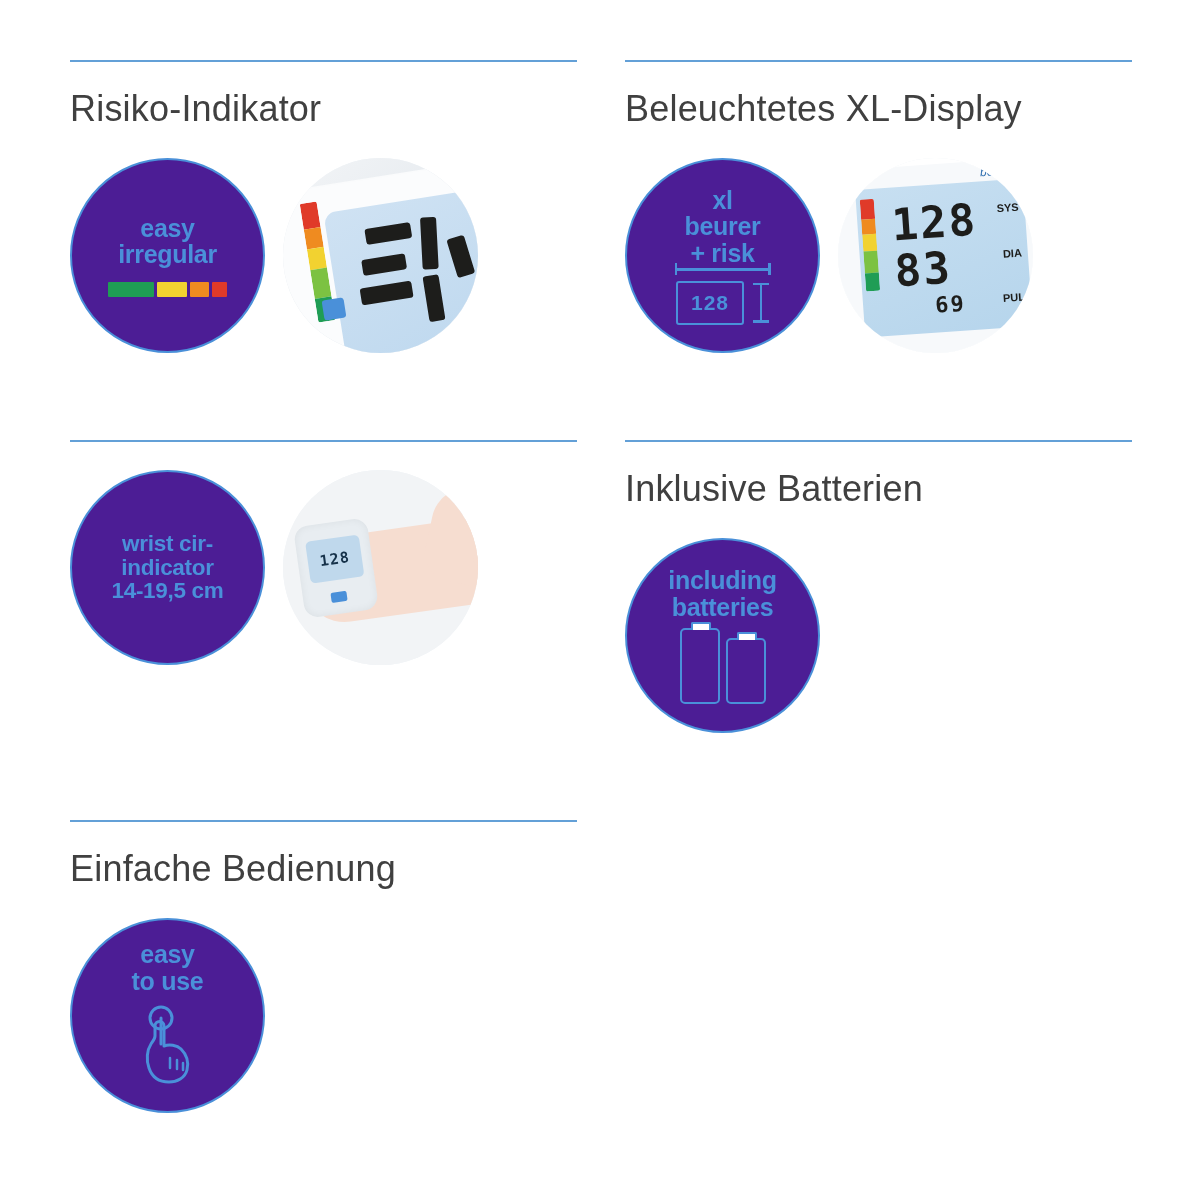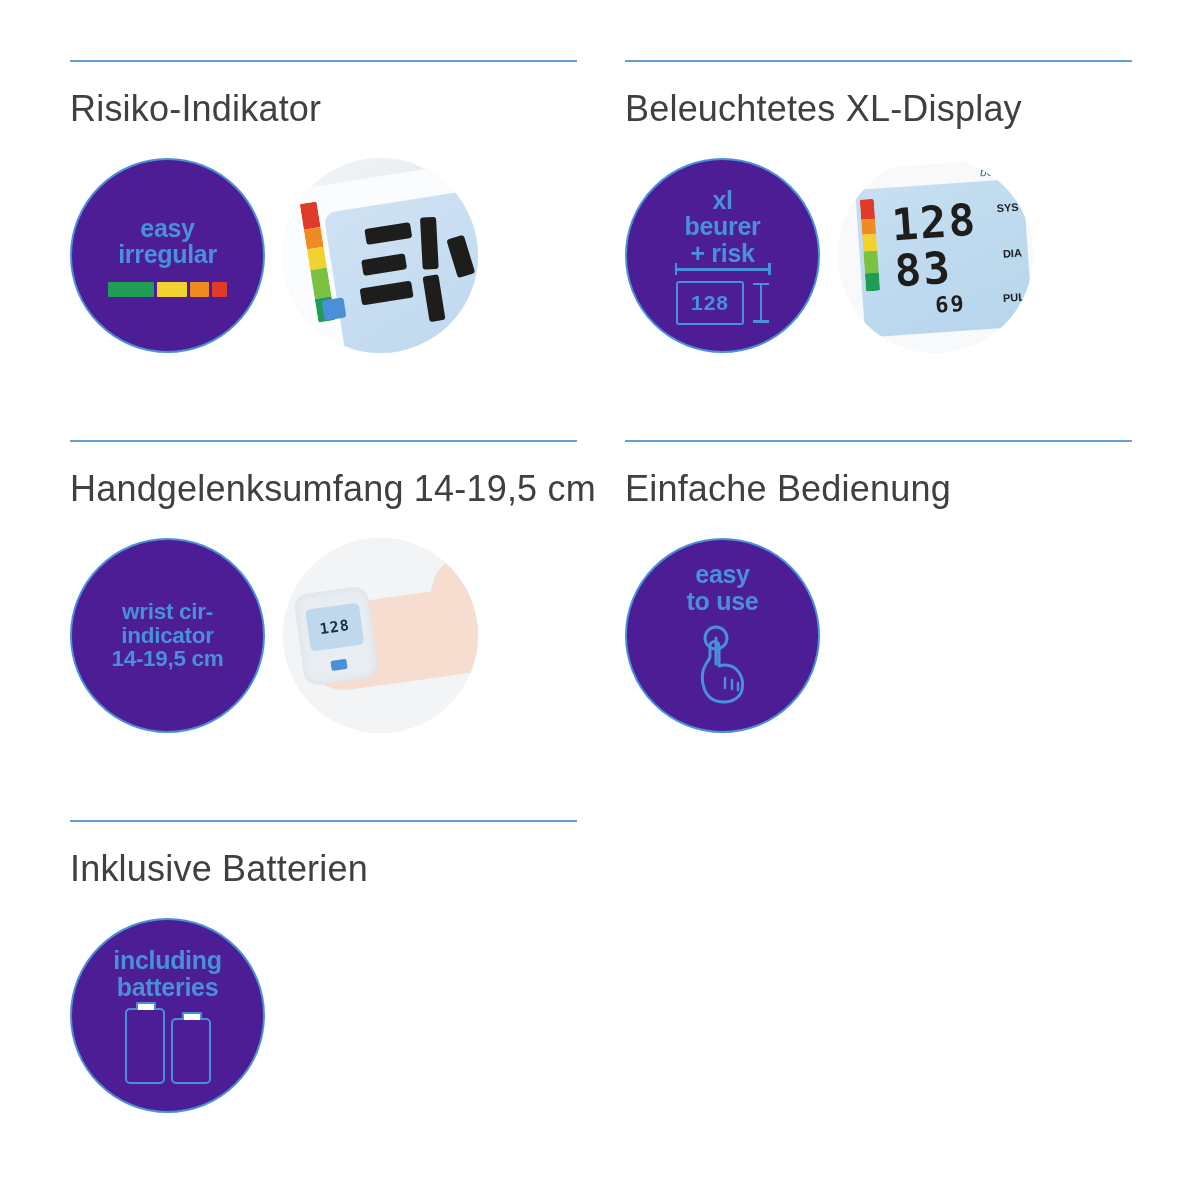--- a/index.html
+++ b/index.html
@@ -378,40 +378,54 @@
               <div class="lbl p">PUL</div>
             </div>
           </div>
         </div>
       </div>
     </div>
 
 
     <div class="feature">
       <div class="rule"></div>
-      <div class="feature-title">Handgelenksumfang 14-19,5 cm</div>
       <div class="badges">
 
         <div class="circle">
           <div class="ctext small">wrist cir-</div>
           <div class="ctext small">indicator</div>
           <div class="ctext small">14-19,5 cm</div>
         </div>
 
         <div class="photo">
           <div class="dev3">
             <div class="arm"></div>
             <div class="hand"></div>
             <div class="finger" style="left:196px; top:22px; width:44px; height:16px; transform:rotate(-24deg);"></div>
 
             <div class="finger" style="left:190px; top:84px; width:32px; height:14px; transform:rotate(12deg);"></div>
             <div class="cuff">
               <div class="mini">128</div>
               <div class="dot"></div>
             </div>
+          </div>
+        </div>
+      </div>
+    </div>
+
+    <div class="feature">
+      <div class="rule"></div>
+      <div class="feature-title">Inklusive Batterien</div>
+      <div class="badges">
+        <div class="circle">
+          <div class="ctext">including</div>
+          <div class="ctext">batteries</div>
+          <div class="batts">
+            <div class="batt"></div>
+            <div class="batt b2"></div>
           </div>
         </div>
       </div>
     </div>
 
     <div class="feature">
       <div class="rule"></div>
       <div class="feature-title">Einfache Bedienung</div>
       <div class="badges">
         <div class="circle">
@@ -422,29 +436,14 @@
               <circle cx="36" cy="18" r="11" fill="none" stroke="#4a90d9" stroke-width="3"></circle>
               <path d="M36 18 L36 44" stroke="#4a90d9" stroke-width="3" stroke-linecap="round"></path>
               <path d="M30 26 C30 20 39 20 39 26 L39 46 C44 44 52 45 56 49 C62 55 64 62 62 70 C60 78 52 82 44 82 C34 82 27 77 24 68 C21 60 22 50 26 44 C28 41 30 39 30 36 Z" fill="none" stroke="#4a90d9" stroke-width="3" stroke-linejoin="round"></path>
               <path d="M45 58 L45 68 M52 60 L52 69 M58 63 L58 70" stroke="#4a90d9" stroke-width="2.5" stroke-linecap="round"></path>
             </svg>
           </div>
         </div>
       </div>
     </div>
 
-    <div class="feature">
-      <div class="rule"></div>
-      <div class="feature-title">Inklusive Batterien</div>
-      <div class="badges">
-        <div class="circle">
-          <div class="ctext">including</div>
-          <div class="ctext">batteries</div>
-          <div class="batts">
-            <div class="batt"></div>
-            <div class="batt b2"></div>
-          </div>
-        </div>
-      </div>
-    </div>
-
   </div>
 </div>
 
 </body></html>

